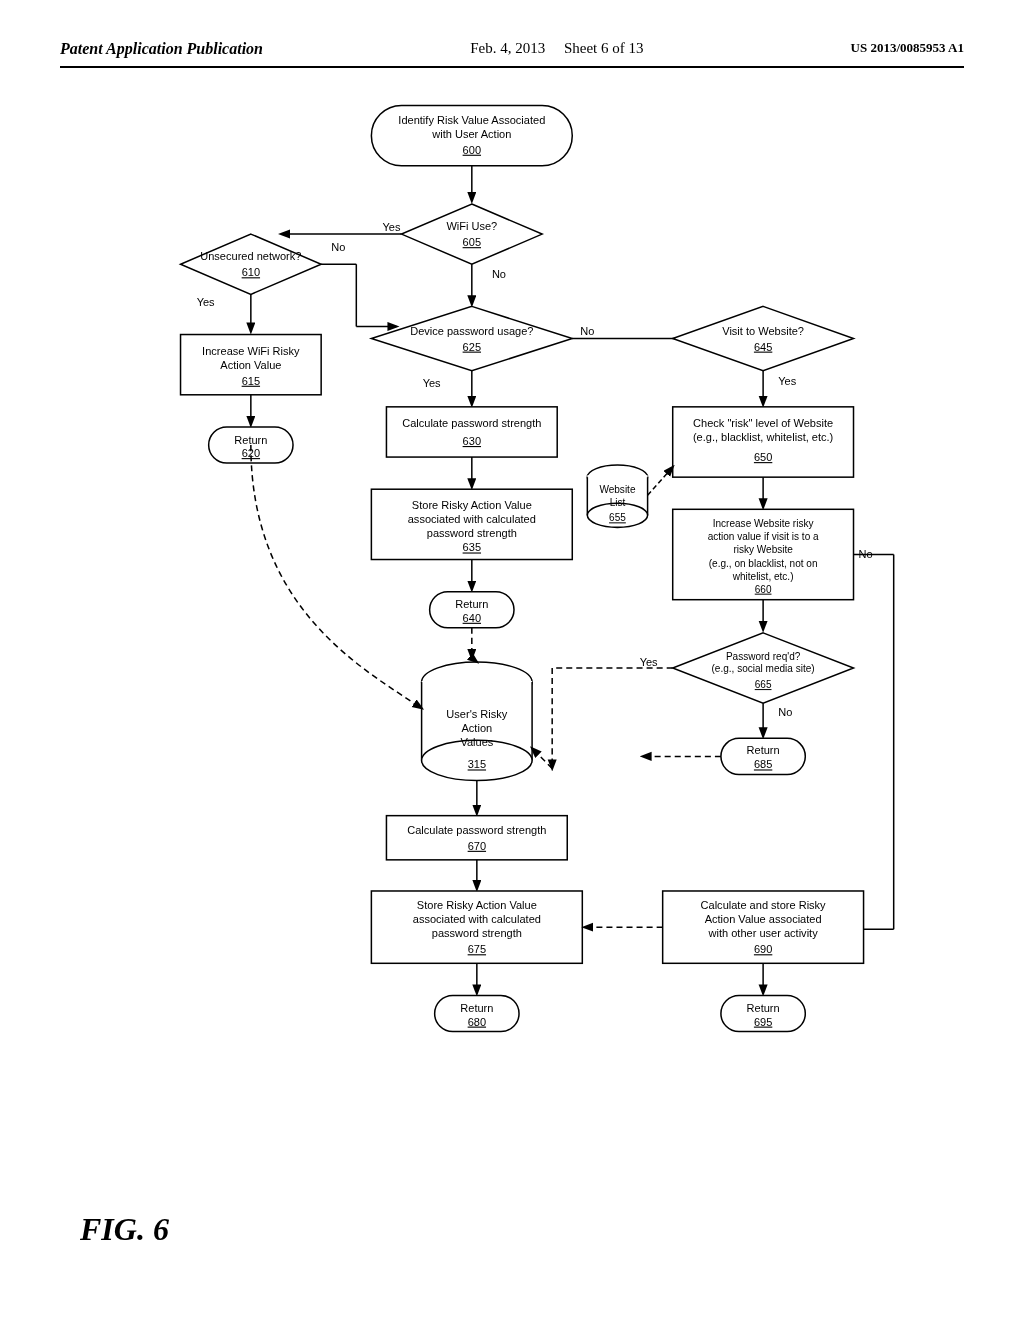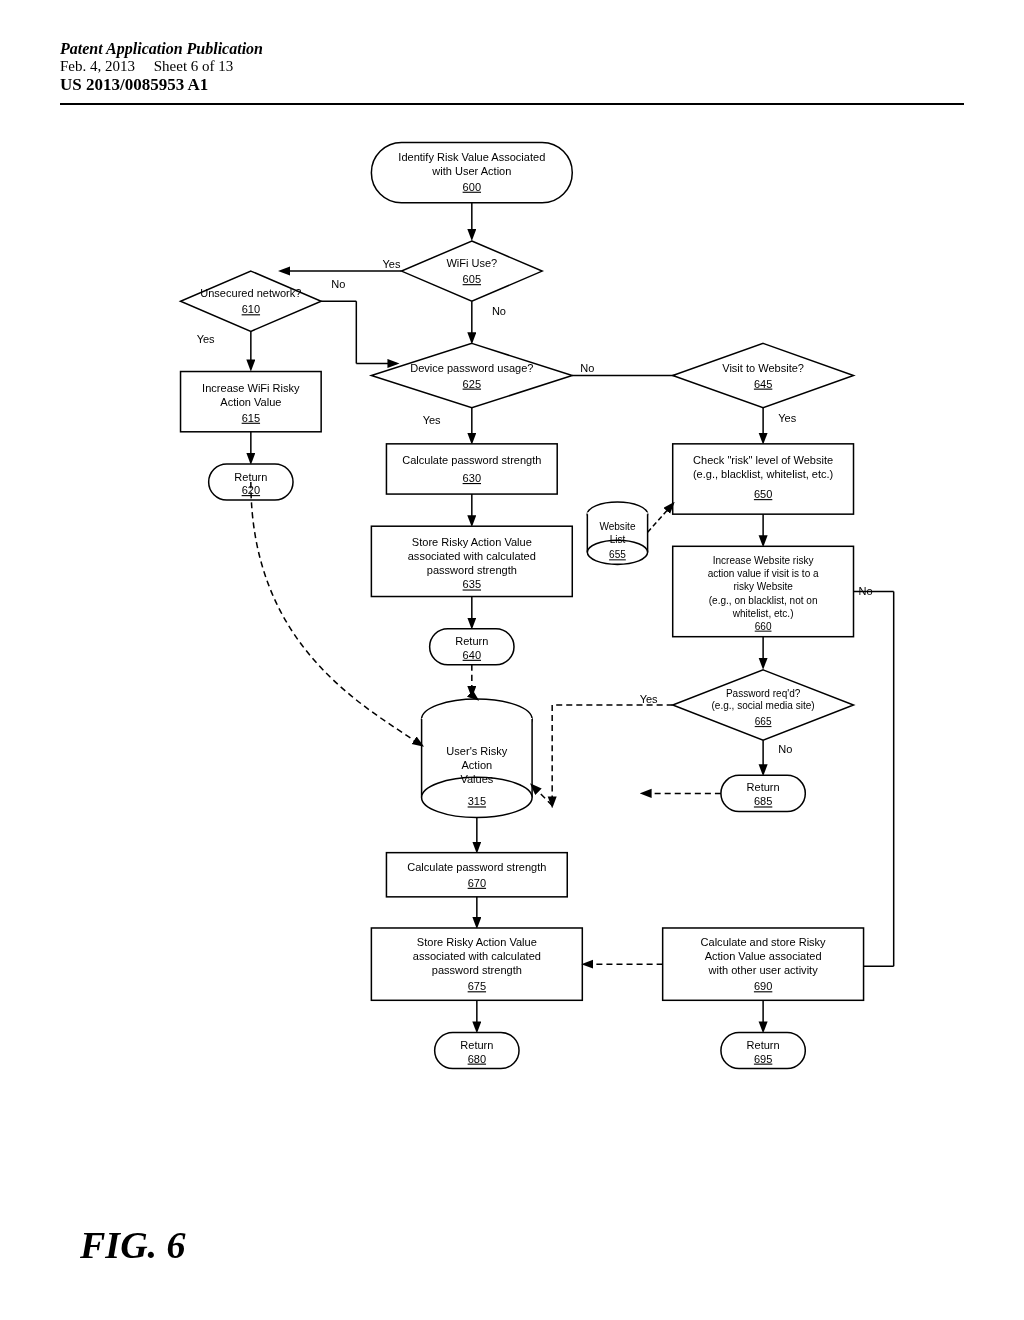--- a/index.html
+++ b/index.html
@@ -15,64 +15,63 @@
     .page {
       width: 1024px;
       min-height: 1320px;
       background: #fff;
       position: relative;
       padding: 40px 60px 40px 60px;
     }
 
     .header {
       display: flex;
-      justify-content: flex-start;
+      justify-content: space-between;
       align-items: flex-start;
       margin-bottom: 10px;
       border-bottom: 2px solid #000;
       padding-bottom: 8px;
-      flex-direction: column;
     }
 
     .header-left {
       font-weight: bold;
       font-size: 16px;
       font-style: italic;
     }
 
     .header-center {
       font-size: 15px;
       text-align: center;
     }
 
     .header-right {
-      font-size: 17px;
+      font-size: 13px;
       font-weight: bold;
     }
 
     .diagram-area {
       position: relative;
       width: 100%;
       height: 1180px;
       margin-top: 10px;
     }
 
     svg {
       position: absolute;
       top: 0;
       left: 0;
       width: 100%;
       height: 100%;
     }
 
     .fig-label {
       position: absolute;
-      bottom: 28px;
+      bottom: 10px;
       left: 20px;
-      font-size: 38px;
+      font-size: 32px;
       font-weight: bold;
       font-style: italic;
     }
   </style>
 </head>
 <body>
 
 <div class="page">
   <div class="header">
     <div class="header-left">Patent Application Publication</div>

